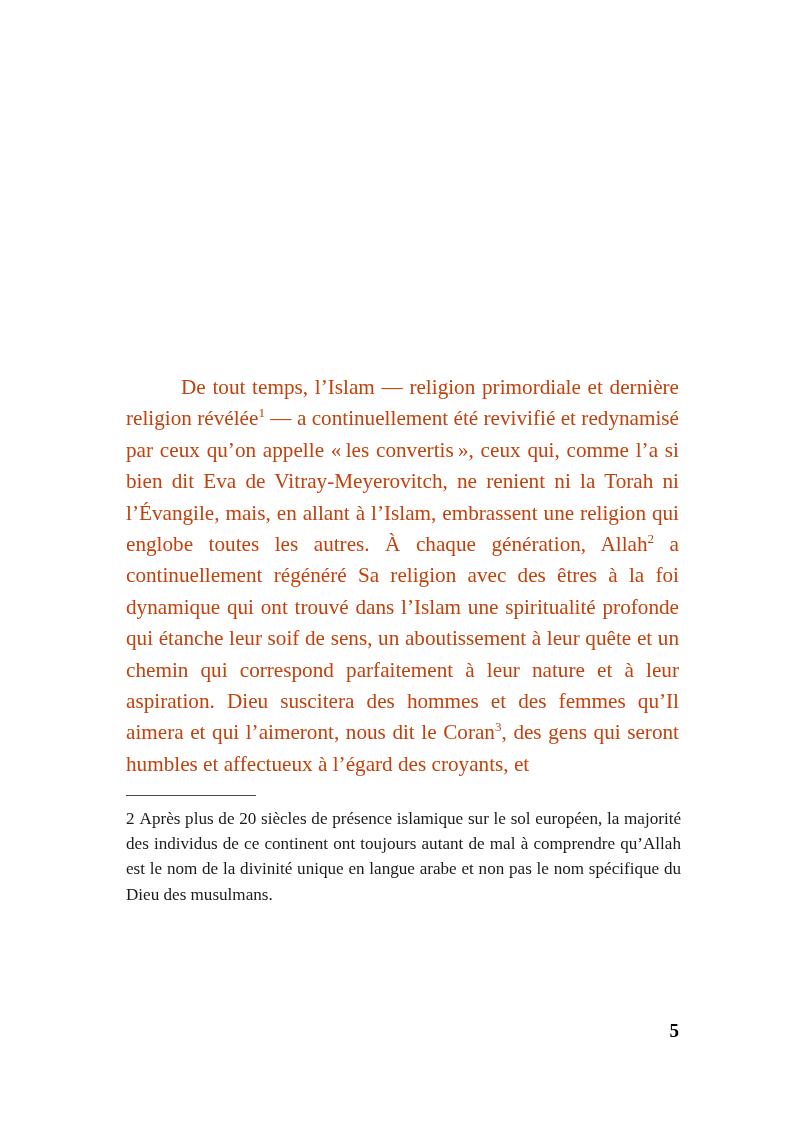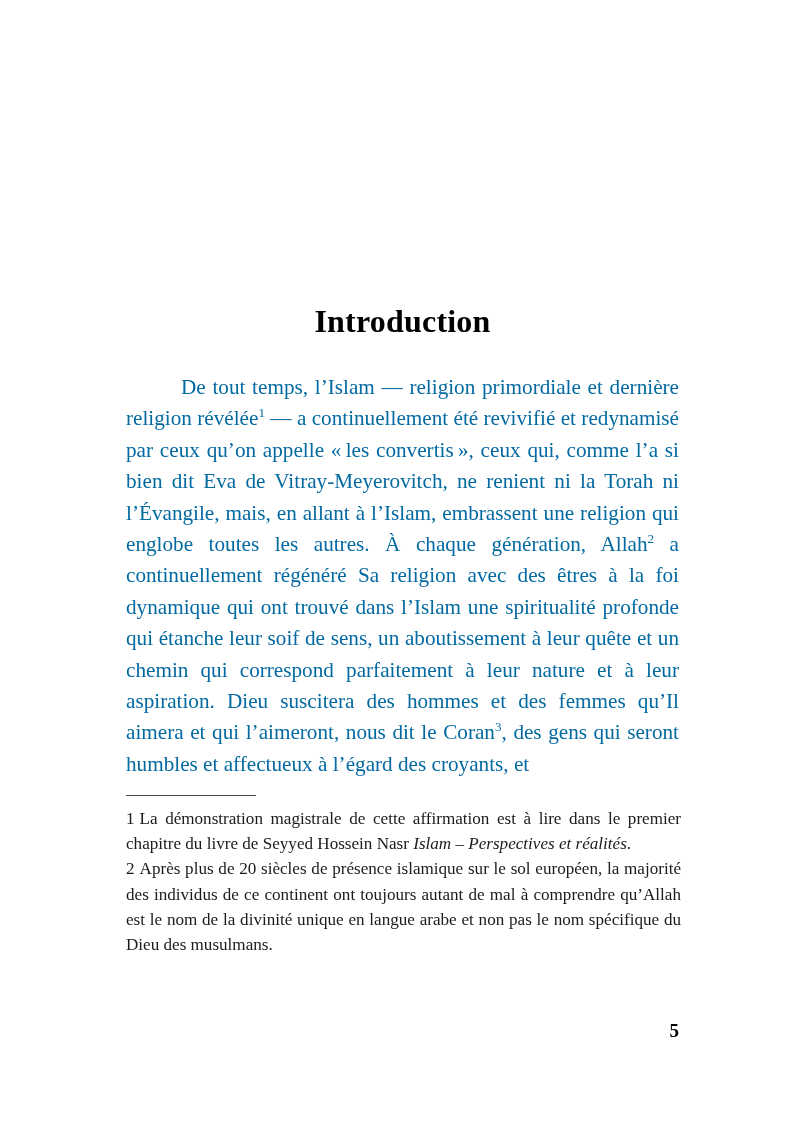--- a/index.html
+++ b/index.html
@@ -46,21 +46,21 @@
     top: 372px;
     width: 553px;
   }
   .body-paragraph {
     margin: 0;
     font-size: 21.2px;
     line-height: 31.4px;
     text-align: justify;
     text-justify: inter-word;
     text-indent: 55px;
-    color: #0369a1;
+    color: #c2410c;
     hyphens: manual;
   }
   .body-paragraph sup {
     font-size: 0.62em;
     vertical-align: super;
     line-height: 0;
   }
 
   
   .footnote-rule {
@@ -102,28 +102,26 @@
     font-size: 19px;
     font-weight: bold;
     color: #000000;
   }
 </style>
 </head>
 <body>
 
 <div class="page">
 
-  <h1 class="chapter-title">Introduction</h1>
 
   <div class="body-block">
     <p class="body-paragraph"><span>De tout temps, l’Islam — religion primordiale et dernière religion révélée</span><sup>1</sup><span> — a continuellement été revivifié et redynamisé par ceux qu’on appelle « les convertis », ceux qui, comme l’a si bien dit Eva de Vitray-Meyerovitch, ne renient ni la Torah ni l’Évangile, mais, en allant à l’Islam, embrassent une religion qui englobe toutes les autres. À chaque génération, Allah</span><sup>2</sup><span> a continuellement régénéré Sa religion avec des êtres à la foi dynamique qui ont trouvé dans l’Islam une spiritualité profonde qui étanche leur soif de sens, un aboutissement à leur quête et un chemin qui correspond parfaitement à leur nature et à leur aspiration. Dieu suscitera des hommes et des femmes qu’Il aimera et qui l’aimeront, nous dit le Coran</span><sup>3</sup><span>, des gens qui seront humbles et affectueux à l’égard des croyants, et</span></p>
   </div>
 
   <div class="footnote-rule"></div>
 
   <div class="footnotes">
-    <p class="footnote"><span class="fn-num">1</span><span>La démonstration magistrale de cette affirmation est à lire dans le premier chapitre du livre de Seyyed Hossein Nasr </span><span class="fn-title">Islam – Perspectives et réalités</span><span>.</span></p>
     <p class="footnote"><span class="fn-num">2</span><span>Après plus de 20 siècles de présence islamique sur le sol européen, la majorité des individus de ce continent ont toujours autant de mal à comprendre qu’Allah est le nom de la divinité unique en langue arabe et non pas le nom spécifique du Dieu des musulmans.</span></p>
   </div>
 
   <div class="folio">5</div>
 
 </div>
 
 </body></html>

